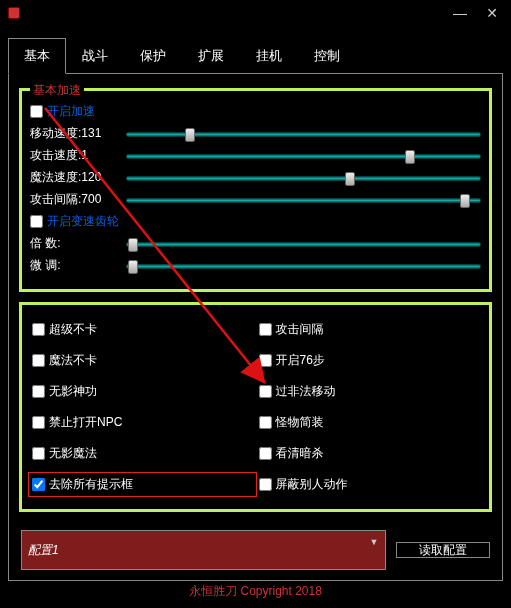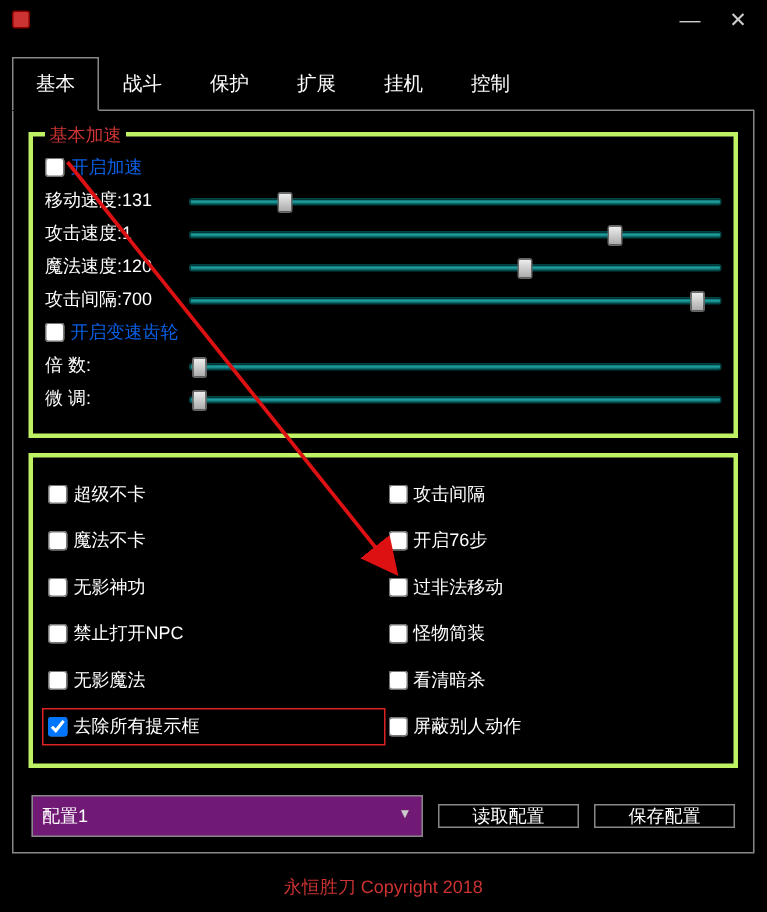--- a/index.html
+++ b/index.html
@@ -20,21 +20,21 @@
   .sliderrow { display: flex; align-items: center; gap: 6px; margin: 5px 0; }
   .sliderrow .lbl { color: #fff; font-size: 12px; width: 90px; white-space: nowrap; }
   .slider { position: relative; flex: 1; height: 14px; }
   .slider .track { position: absolute; top: 5px; left: 0; right: 0; height: 5px; background: linear-gradient(to bottom, #0a5a5a, #1fa5a5, #0a5a5a); border-radius: 2px; border: 1px solid #044; }
   .slider .thumb { position: absolute; top: 1px; width: 10px; height: 14px; background: linear-gradient(to bottom, #eee, #aaa); border-radius: 2px; border: 1px solid #666; transform: translateX(-5px); }
   .optgrid { display: grid; grid-template-columns: repeat(2, 1fr); gap: 14px 6px; padding: 10px 6px; }
   .opt { display: flex; align-items: center; gap: 4px; color: #fff; font-size: 12px; white-space: nowrap; }
   .opt input { width: 13px; height: 13px; margin: 0; }
   .opt.highlight { outline: 1px solid #d22; outline-offset: 3px; }
   .bottomrow { display: flex; gap: 10px; align-items: center; padding: 8px 4px 2px 4px; }
-  .select { flex: 1; background: #701a75; color: #fff; border: 1px solid #888; height: 28px; padding: 0 22px 0 6px; font-size: 12px; position: relative; display: flex; align-items: center; }
+  .select { flex: 1; background: #7f1d1d; color: #fff; border: 1px solid #888; height: 40px; padding: 0 22px 0 6px; font-size: 12px; position: relative; display: flex; align-items: center; font-style: italic; }
   .select .arrow { position: absolute; right: 4px; top: 4px; width: 14px; height: 14px; display: flex; align-items: center; justify-content: center; font-size: 9px; color: #ccc; }
   .btn { background: #000; color: #fff; border: 1px solid #888; height: 16px; padding: 0 22px; font-size: 12px; cursor: pointer; display: flex; align-items: center; }
   .arrow-annot { position: absolute; pointer-events: none; z-index: 50; }
   .footer { position: absolute; bottom: 8px; left: 0; right: 0; text-align: center; color: #c33; font-size: 12px; }
 </style>
 </head>
 <body>
 
 <div class="titlebar">
   <div class="icon"></div>
@@ -167,21 +167,20 @@
         </label>
     </div>
   </div>
 
   <div class="bottomrow">
     <div class="select">
       <span>配置1</span>
       <span class="arrow">▼</span>
     </div>
     <div class="btn">读取配置</div>
-    <div class="btn">保存配置</div>
   </div>
 
 </div>
 
 <svg class="arrow-annot" width="511" height="608" style="left:0;top:0;">
   <defs>
     <marker id="ah" markerWidth="12" markerHeight="12" refX="9" refY="5" orient="auto">
       <path d="M0,0 L10,5 L0,10 Z" fill="#d11"></path>
     </marker>
   </defs>

